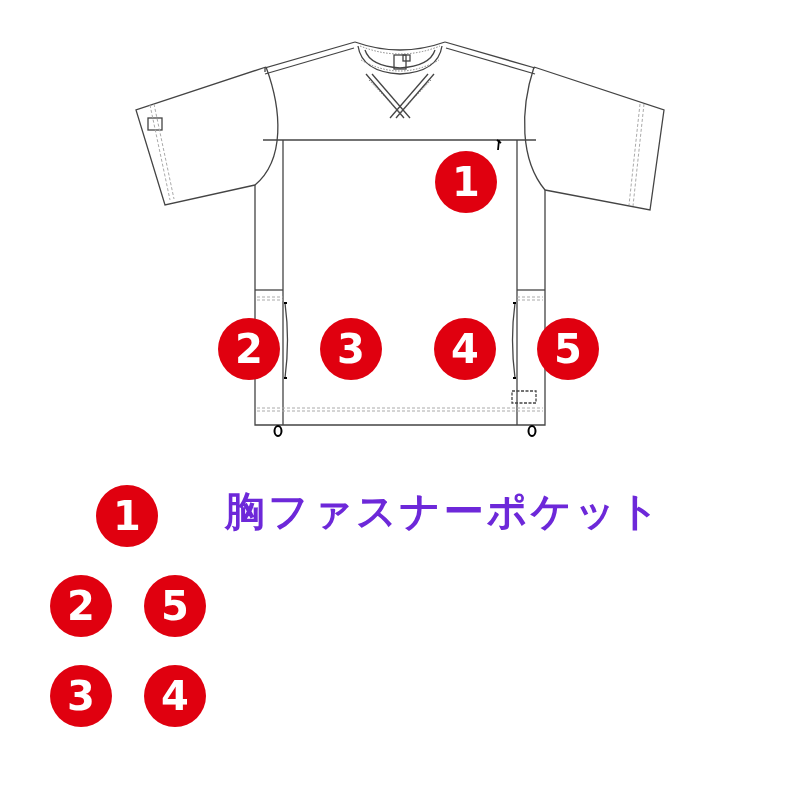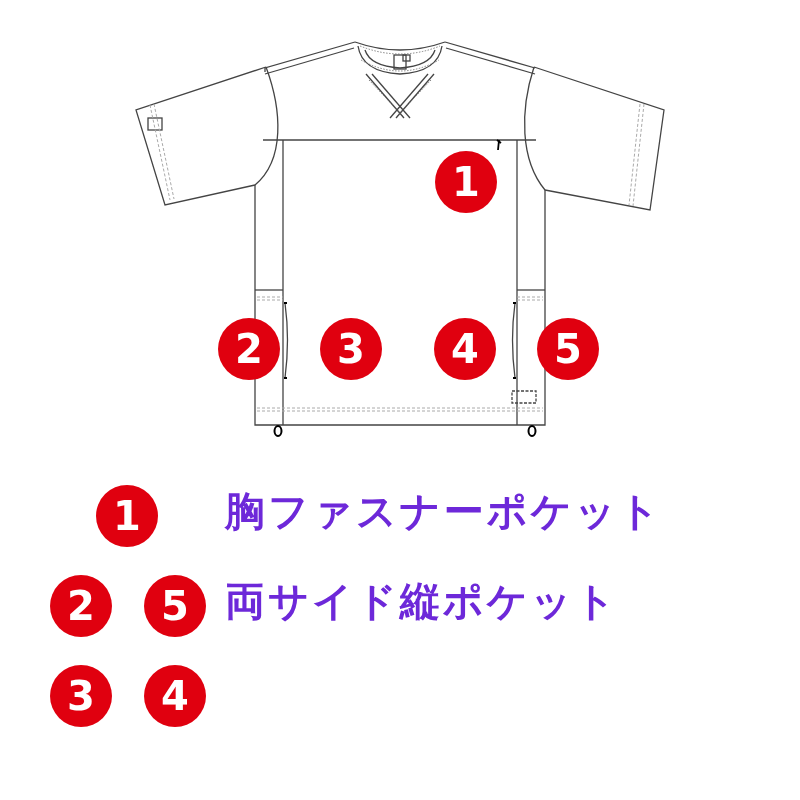--- a/index.html
+++ b/index.html
@@ -94,19 +94,18 @@
 </div>
 
 <div class="legend-row" style="top:482px;">
   <div class="badge" style="left:96px;top:3px;">1</div>
   <div class="legend-label" style="left:225px;top:2px;">胸ファスナーポケット</div>
 </div>
 
 <div class="legend-row" style="top:570px;">
   <div class="badge" style="left:50px;top:5px;">2</div>
   <div class="badge" style="left:144px;top:5px;">5</div>
-  <div class="legend-label" style="left:225px;top:4px;">両サイド縦ポケット</div>
 </div>
 
 <div class="legend-row" style="top:660px;">
   <div class="badge" style="left:50px;top:5px;">3</div>
   <div class="badge" style="left:144px;top:5px;">4</div>
 </div>
 
 </body></html>

